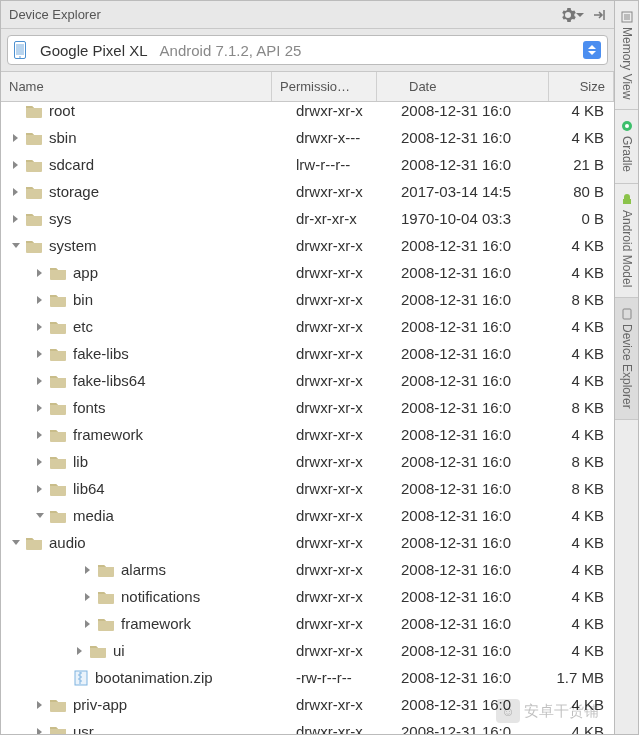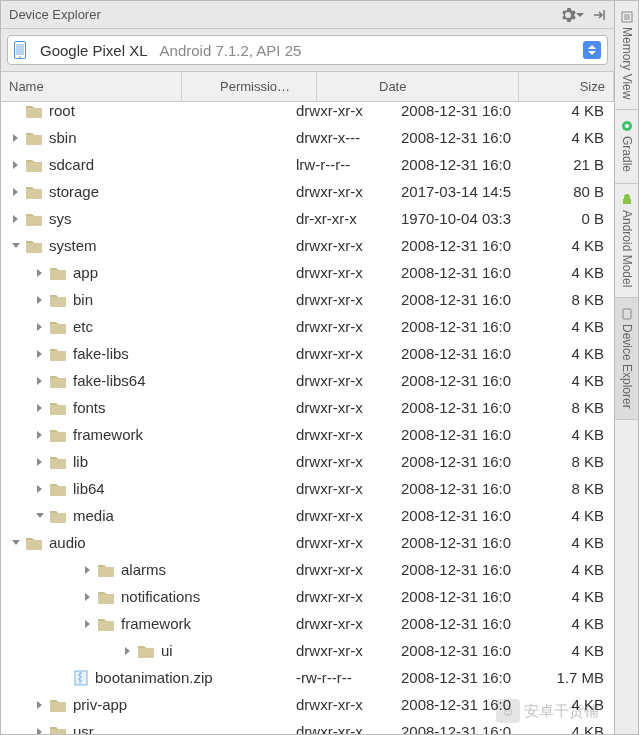--- a/index.html
+++ b/index.html
@@ -11,21 +11,21 @@
 .titlebar .act { margin-left: 8px; display: flex; align-items: center; }
 .devicebar { padding: 6px; background: #e8e8e8; border-bottom: 1px solid #c8c8c8; }
 .devicebox { background: #fff; border: 1px solid #bbb; border-radius: 4px; height: 30px; display: flex; align-items: center; padding: 0 6px; font-size: 15px; color: #888; gap: 8px; }
 .devicebox .phone-icon { margin-right: 6px; display: flex; }
 .devicebox .dname { color: #333; margin-right: 4px; }
 .devicebox .dspacer { flex: 1; }
 .devicebox .dropdown { width: 18px; height: 18px; background: #4b8ef0; border-radius: 3px; display: flex; flex-direction: column; align-items: center; justify-content: center; gap: 2px; }
 .devicebox .dropdown .tri { width: 0; height: 0; border-left: 4px solid transparent; border-right: 4px solid transparent; }
 .devicebox .dropdown .tri.up { border-bottom: 4px solid #fff; }
 .devicebox .dropdown .tri.down { border-top: 4px solid #fff; }
-.header { height: 30px; background: #f0f0f0; border-bottom: 1px solid #c8c8c8; display: flex; align-items: center; font-size: 13px; color: #555; gap: 30px; }
+.header { height: 30px; background: #f0f0f0; border-bottom: 1px solid #c8c8c8; display: flex; align-items: center; font-size: 13px; color: #555; }
 .header > div { padding: 0 8px; height: 100%; display: flex; align-items: center; border-right: 1px solid #d0d0d0; }
 .col-name { flex: 1; }
 .col-perm { width: 105px; }
 .col-date { width: 148px; margin-left: 24px; }
 .col-size { width: 65px; justify-content: flex-end; border-right: none; }
 .rows { flex: 1; background: #fff; overflow: hidden; font-size: 15px; color: #333; }
 .row { height: 27px; display: flex; align-items: flex-start; }
 .row .namecell { flex: 1; display: flex; align-items: center; padding-left: 8px; overflow: hidden; white-space: nowrap; }
 .row .permcell { width: 105px; white-space: nowrap; overflow: hidden; }
 .row .datecell { width: 148px; white-space: nowrap; overflow: hidden; }
@@ -464,21 +464,21 @@
                 <path fill="#c9bd8a" d="M1 2h6l2 2H1z"></path>
               </svg>
             </span>
             <span>framework</span>
           </div>
           <div class="permcell">drwxr-xr-x</div>
           <div class="datecell">2008-12-31 16:0</div>
           <div class="sizecell">4 KB</div>
         </div>
         <div class="row">
-          <div class="namecell" style="padding-left:120px">
+          <div class="namecell" style="padding-left:72px">
             <span class="arrow">
               <svg width="8" height="10" viewBox="0 0 8 10">
                 <path fill="#8a8a8a" d="M1 1l5 4-5 4z"></path>
               </svg>
             </span>
             <span class="folder">
               <svg width="18" height="14" viewBox="0 0 18 14">
                 <path fill="#d6cba0" d="M1 2h6l2 2h8v9a1 1 0 01-1 1H2a1 1 0 01-1-1z"></path>
                 <path fill="#c9bd8a" d="M1 2h6l2 2H1z"></path>
               </svg>

